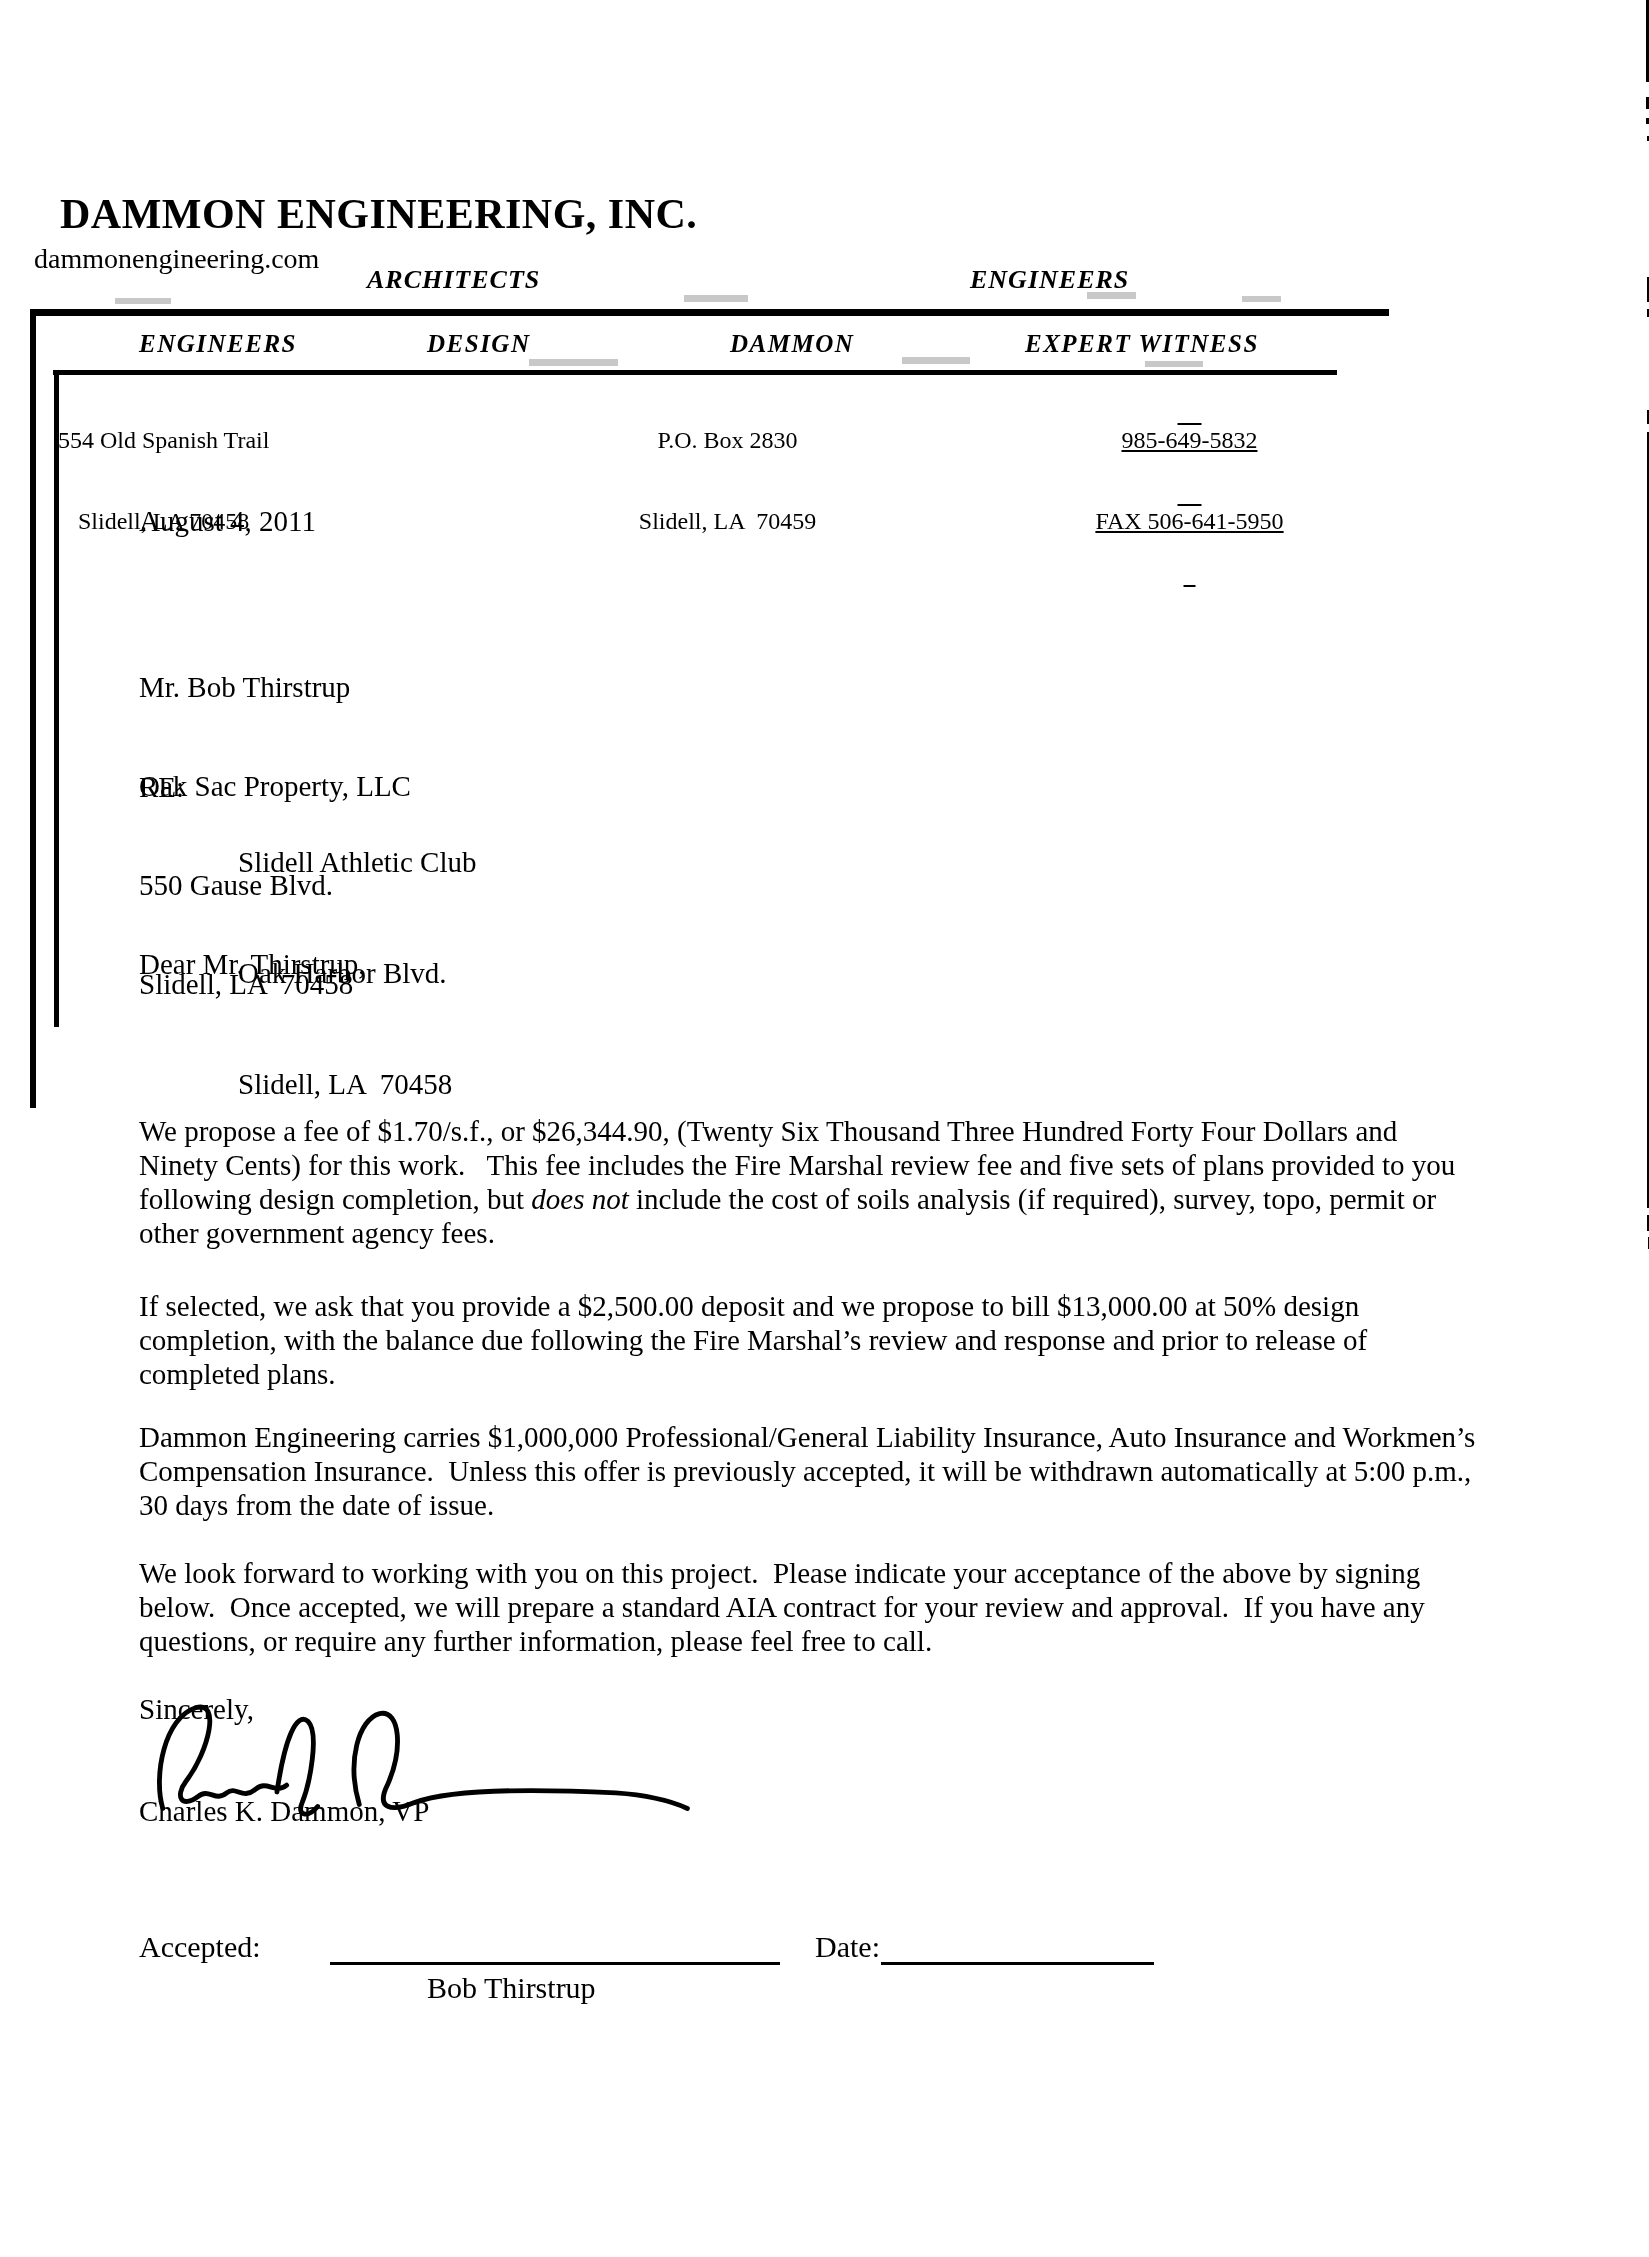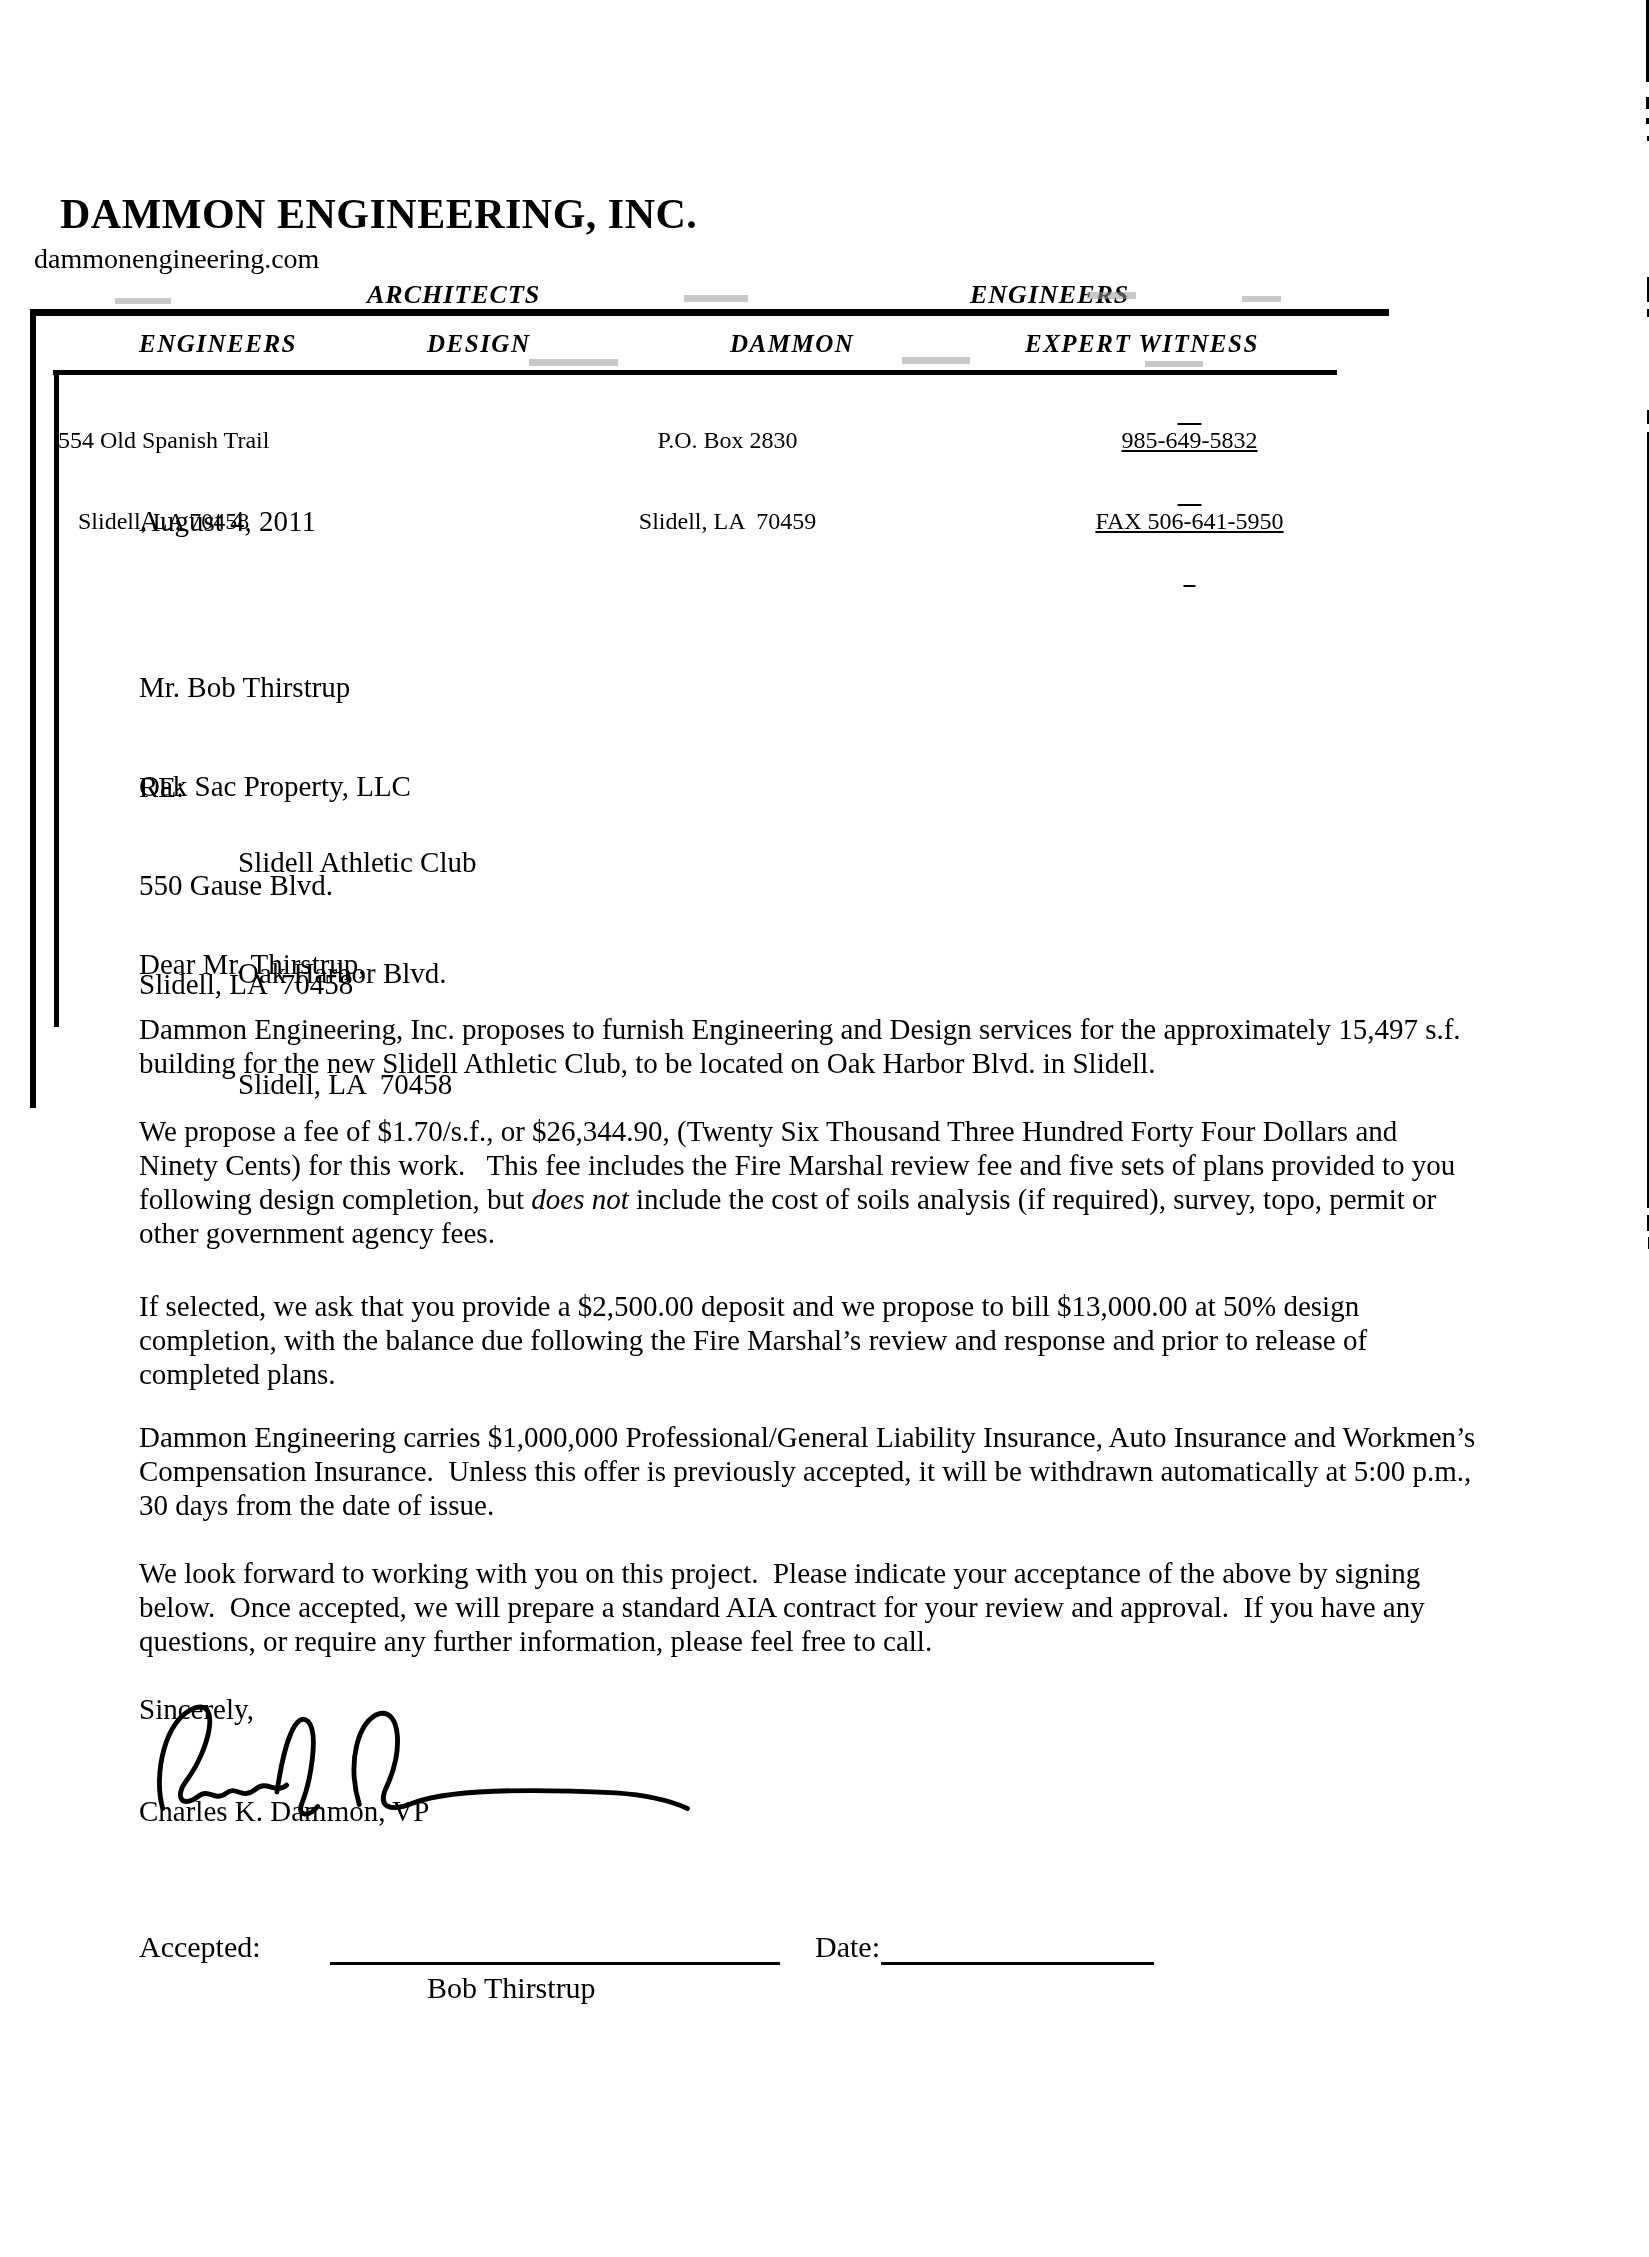--- a/index.html
+++ b/index.html
@@ -3,21 +3,21 @@
 <meta charset="utf-8">
 <style>
   html,body{margin:0;padding:0;background:#ffffff;}
   .page{
     position:relative;width:1650px;height:2257px;background:#ffffff;
     font-family:"Liberation Serif", serif;color:#000;overflow:hidden;
   }
   .abs{position:absolute;}
   .company{left:32px;top:190px;font-size:42px;font-weight:bold;letter-spacing:0.5px;white-space:pre;margin-left:28px;}
   .website{left:34px;top:243px;font-size:28px;white-space:pre;}
-  .disc{top:280px;font-size:26px;font-weight:bold;font-style:italic;letter-spacing:1px;white-space:pre;}
+  .disc{top:265px;font-size:26px;font-weight:bold;font-style:italic;letter-spacing:1px;white-space:pre;}
   .disc-l{left:367px;}
   .disc-r{left:970px;}
   .svc{top:330px;font-size:25px;font-weight:bold;font-style:italic;letter-spacing:1.5px;white-space:pre;}
   .svc1{left:139px;}
   .svc2{left:427px;}
   .svc3{left:730px;}
   .svc4{left:1025px;}
   .rule{background:#000;}
   .rule1{left:30px;top:309px;width:1359px;height:6.8px;}
   .rule2{left:53px;top:370px;width:1284px;height:4.9px;}
@@ -118,21 +118,20 @@
 
   <div class="abs bodytext re-label">RE:</div>
   <div class="abs bodytext re-lines">
     <div>Slidell Athletic Club</div>
     <div>Oak Harbor Blvd.</div>
     <div>Slidell, LA  70458</div>
   </div>
 
   <div class="abs bodytext salutation">Dear Mr. Thirstrup,</div>
 
-  <div class="abs bodytext para p1">Dammon Engineering, Inc. proposes to furnish Engineering and Design services for the approximately 15,497 s.f. building for the new Slidell Athletic Club, to be located on Oak Harbor Blvd. in Slidell.</div>
 
   <div class="abs bodytext para p2"><span>We propose a fee of $1.70/s.f., or $26,344.90, (Twenty Six Thousand Three Hundred Forty Four Dollars and Ninety Cents) for this work.   This fee includes the Fire Marshal review fee and five sets of plans provided to you following design completion, but </span><span class="ital">does not</span><span> include the cost of soils analysis (if required), survey, topo, permit or other government agency fees.</span></div>
 
   <div class="abs bodytext para p3">If selected, we ask that you provide a $2,500.00 deposit and we propose to bill $13,000.00 at 50% design completion, with the balance due following the Fire Marshal’s review and response and prior to release of completed plans.</div>
 
   <div class="abs bodytext para p4">Dammon Engineering carries $1,000,000 Professional/General Liability Insurance, Auto Insurance and Workmen’s Compensation Insurance.  Unless this offer is previously accepted, it will be withdrawn automatically at 5:00 p.m., 30 days from the date of issue.</div>
 
   <div class="abs bodytext para p5">We look forward to working with you on this project.  Please indicate your acceptance of the above by signing below.  Once accepted, we will prepare a standard AIA contract for your review and approval.  If you have any questions, or require any further information, please feel free to call.</div>
 
   <div class="abs bodytext closing">Sincerely,</div>

